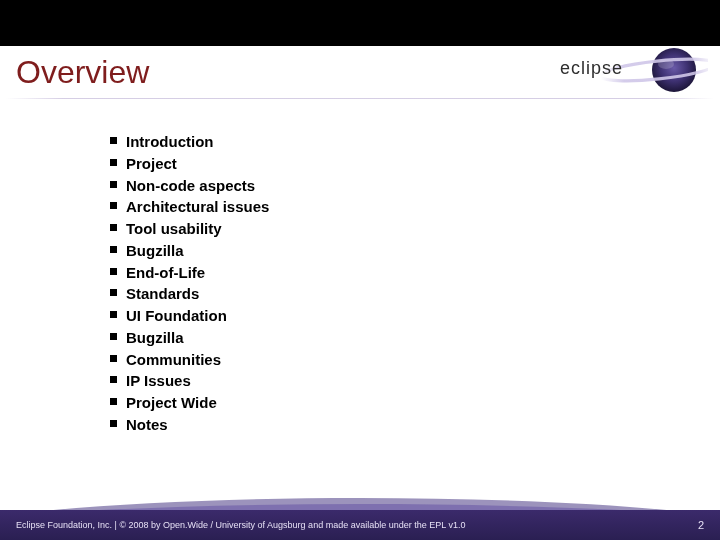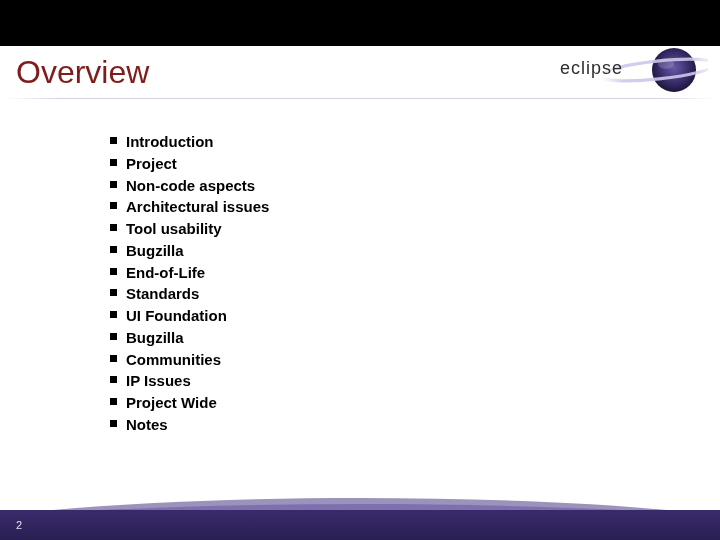--- a/index.html
+++ b/index.html
@@ -149,14 +149,15 @@
     <li>Notes</li>
   </ul>
 </div>
 
 <svg class="footer-swoosh" width="720" height="26" viewBox="0 0 720 26" preserveAspectRatio="none">
   <path d="M0,26 C180,2 540,2 720,26 L720,26 L0,26 Z" fill="#4a3a85" opacity="0.55"></path>
   <path d="M0,26 C220,10 500,10 720,26 L720,26 L0,26 Z" fill="#5a48a0" opacity="0.45"></path>
 </svg>
 
 <div class="footer">
+  <span>Eclipse Foundation, Inc. | © 2008 by Open.Wide / University of Augsburg and made available under the EPL v1.0</span>
   <span class="pagenum">2</span>
 </div>
 
 </body></html>

